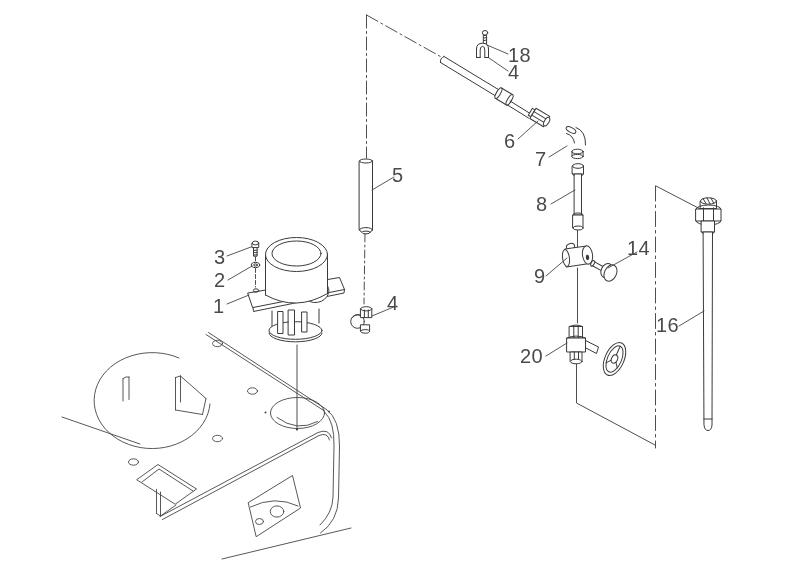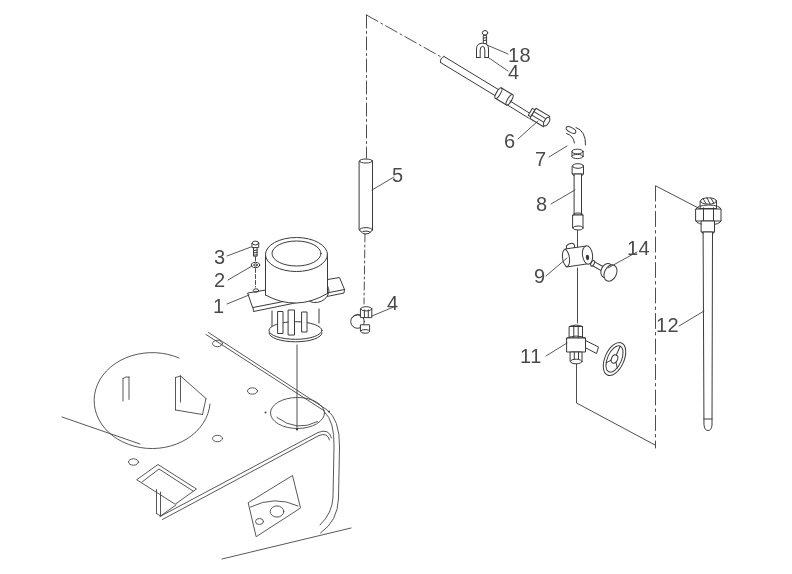--- a/index.html
+++ b/index.html
@@ -280,18 +280,18 @@
   <div class="lbl" id="lbl-1">1</div>
   <div class="lbl" id="lbl-2">2</div>
   <div class="lbl" id="lbl-3">3</div>
   <div class="lbl" id="lbl-4">4</div>
   <div class="lbl" id="lbl-5">5</div>
   <div class="lbl" id="lbl-6">6</div>
   <div class="lbl" id="lbl-7">7</div>
   <div class="lbl" id="lbl-8">8</div>
   <div class="lbl" id="lbl-9">9</div>
   <div class="lbl" id="lbl-10">14</div>
-  <div class="lbl" id="lbl-11">11</div>
-  <div class="lbl" id="lbl-12">12</div>
+  <div class="lbl" id="lbl-11">20</div>
+  <div class="lbl" id="lbl-12">16</div>
   <div class="lbl" id="lbl-13">4</div>
   <div class="lbl" id="lbl-14">18</div>
 
 </div>
 
 </body></html>

